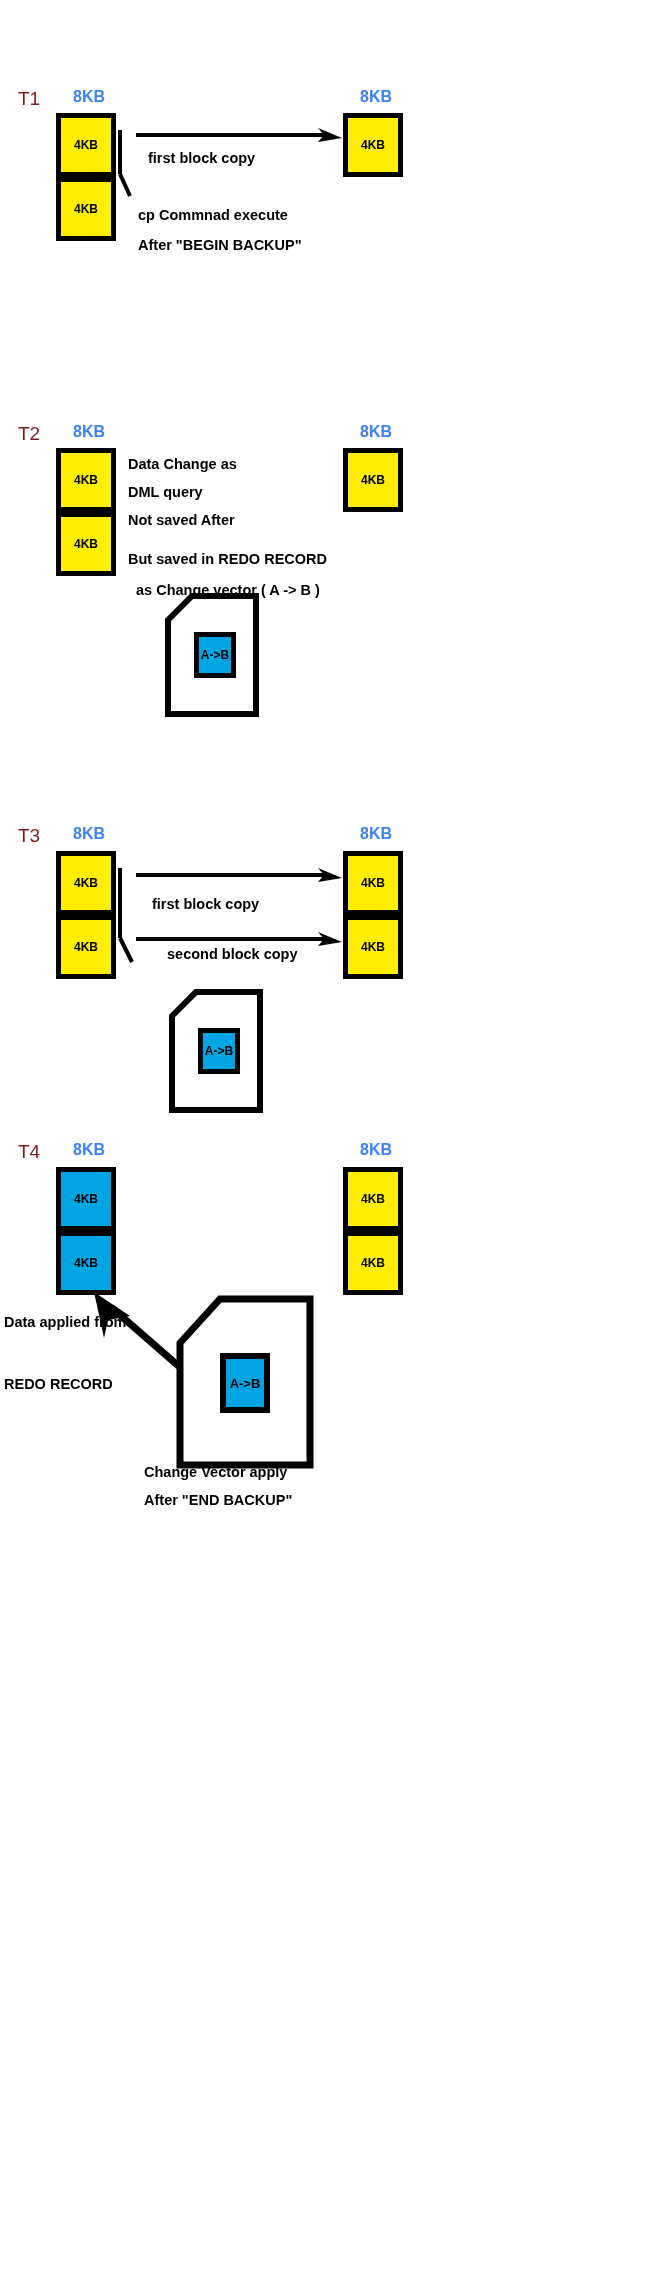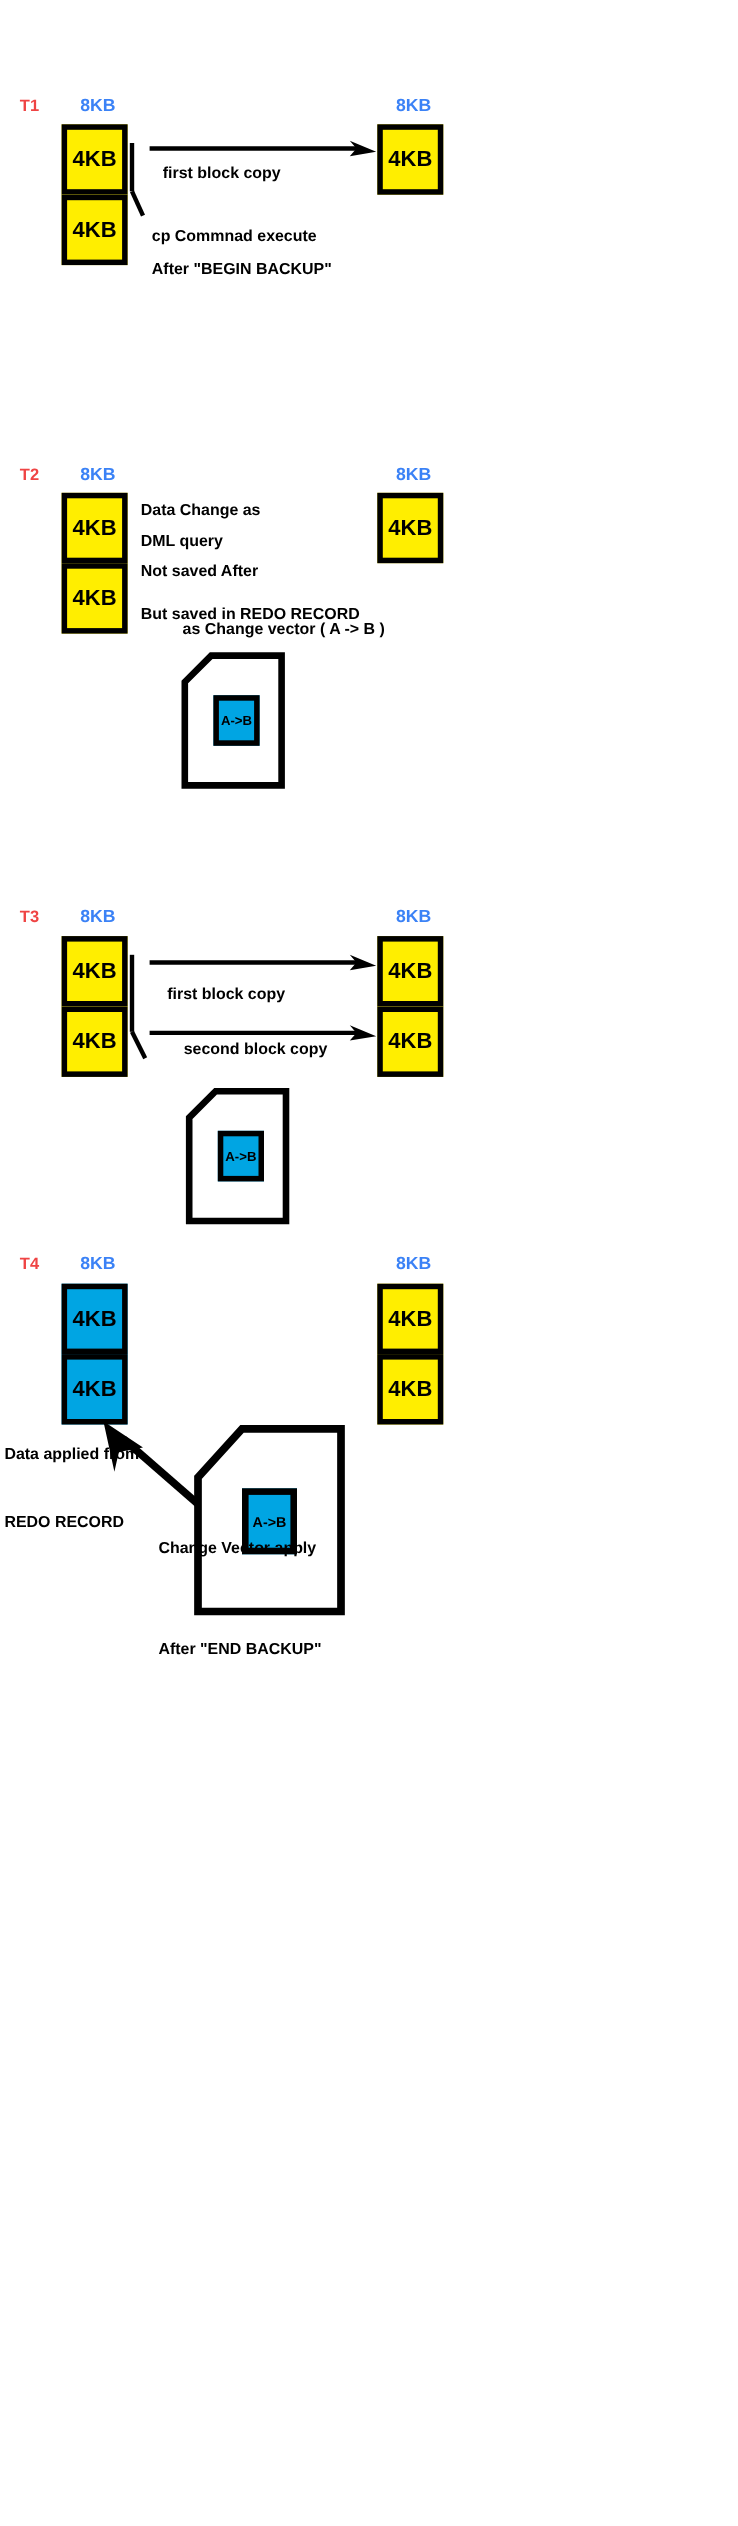--- a/index.html
+++ b/index.html
@@ -14,23 +14,23 @@
     position: relative;
     width: 671px;
     height: 2296px;
     background: #ffffff;
     overflow: hidden;
   }
   .abs { position: absolute; }
 
   
   .stage-label {
-    font-size: 15px;
-    font-weight: bold;
-    color: #ef4444;
+    font-size: 19px;
+    font-weight: normal;
+    color: #7f1d1d;
     letter-spacing: 0px;
   }
 
   
   .size-label {
     font-size: 16px;
     font-weight: bold;
     color: #3b82f6;
     text-align: center;
     width: 74px;
@@ -38,21 +38,21 @@
 
   
   .blk {
     width: 50px;
     height: 54px;
     border: 5px solid #000000;
     box-sizing: content-box;
     display: flex;
     align-items: center;
     justify-content: center;
-    font-size: 20px;
+    font-size: 12px;
     font-weight: bold;
     color: #000000;
   }
   .blk.yellow { background: #FFEE00; }
   .blk.blue   { background: #00A5E3; }
 
   
   .line {
     font-size: 14.5px;
     font-weight: bold;
@@ -97,21 +97,21 @@
 
   <div class="abs size-label" style="left:52px; top:423px;">8KB</div>
 
   <div class="abs blk yellow" style="left:56px; top:448px;">4KB</div>
   <div class="abs blk yellow" style="left:56px; top:512px;">4KB</div>
 
   <div class="abs line" style="left:128px; top:456px;">Data Change as</div>
   <div class="abs line" style="left:128px; top:484px;">DML query</div>
   <div class="abs line" style="left:128px; top:512px;">Not saved After</div>
   <div class="abs line" style="left:128px; top:551px;text-align:center;">But saved in REDO RECORD</div>
-  <div class="abs line" style="left:136px; top:564px;margin-left:30px;">as Change vector ( A -&gt; B )</div>
+  <div class="abs line" style="left:136px; top:582px;">as Change vector ( A -&gt; B )</div>
 
   <div class="abs size-label" style="left:339px; top:423px;">8KB</div>
   <div class="abs blk yellow" style="left:343px; top:448px;">4KB</div>
 
   <div class="doc" style="left:164px; top:592px;">
     <svg width="96" height="126">
       <path d="M4,28 L28,4 L92,4 L92,122 L4,122 Z" fill="#ffffff" stroke="#000000" stroke-width="6" stroke-linejoin="miter"></path>
     </svg>
     <div class="abs" style="left:30px; top:40px; width:42px; height:46px; background:#00A5E3; border:5px solid #000; box-sizing:border-box; display:flex; align-items:center; justify-content:center; font-size:12px; font-weight:bold; color:#000;">A-&gt;B</div>
   </div>
@@ -170,16 +170,16 @@
   <div class="abs line" style="left:4px; top:1314px;">Data applied from</div>
   <div class="abs line" style="left:4px; top:1376px;">REDO RECORD</div>
 
   <div class="doc" style="left:176px; top:1295px;">
     <svg width="140" height="175">
       <path d="M4,48 L44,4 L134,4 L134,170 L4,170 Z" fill="#ffffff" stroke="#000000" stroke-width="7" stroke-linejoin="miter"></path>
     </svg>
     <div class="abs" style="left:44px; top:58px; width:50px; height:60px; background:#00A5E3; border:6px solid #000; box-sizing:border-box; display:flex; align-items:center; justify-content:center; font-size:13px; font-weight:bold; color:#000;">A-&gt;B</div>
   </div>
 
-  <div class="abs line" style="left:144px; top:1400px;">Change Vector apply</div>
+  <div class="abs line" style="left:144px; top:1464px;">Change Vector apply</div>
   <div class="abs line" style="left:144px; top:1492px;">After "END BACKUP"</div>
 
 </div>
 
 </body></html>

